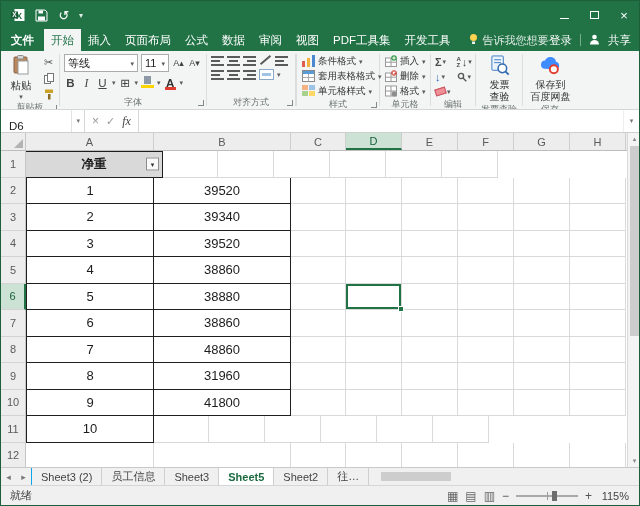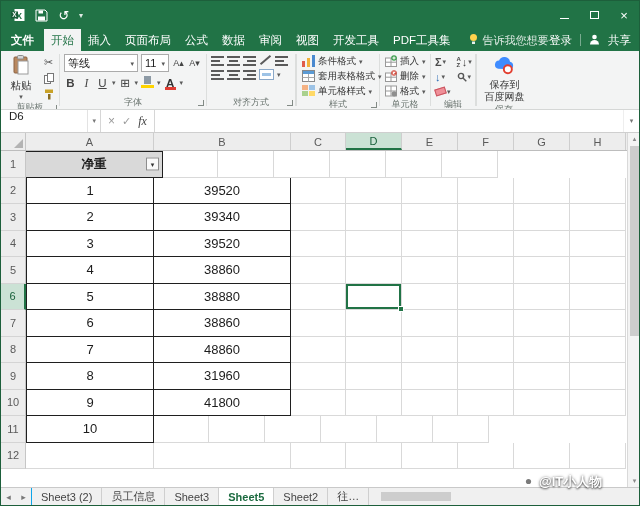--- a/index.html
+++ b/index.html
@@ -69,21 +69,21 @@
   .minigrid{display:grid;grid-template-columns:auto auto;gap:2px 6px;align-content:start;padding-top:1px}
   .mg{display:flex;align-items:center;gap:1px;height:13px;font-size:11px;color:#444}
   .sigma{font-weight:bold;color:#4a4a4a}
   .filldown{color:#2b6cb5;font-weight:bold}
   .eraser{width:11px;height:7px;background:#ef8f98;border:1px solid #c9545f;transform:rotate(-18deg)}
   .azic{display:flex;flex-direction:column;font-size:6px;line-height:6px;color:#444;font-weight:bold}
   .bigbtn2{display:flex;flex-direction:column;align-items:center;width:44px;font-size:10px;color:#333;line-height:12px;padding-top:1px}
 
   
   .fbar{height:23px;background:#fff;border-bottom:1px solid #cfcfcf;display:flex;align-items:stretch;flex:0 0 auto}
-  .namebox{width:100px;display:flex;align-items:flex-start;justify-content:space-between;padding:0 4px 0 8px;border-right:1px solid #d6d6d6;font-size:11.5px;color:#222}
+  .namebox{width:84px;display:flex;align-items:flex-end;justify-content:space-between;padding:0 4px 0 8px;border-right:1px solid #d6d6d6;font-size:11.5px;color:#222}
   .nb-caret{font-size:7px;color:#777;border-left:1px solid #e3e3e3;padding-left:4px;height:100%;display:flex;align-items:center}
   .fb-btns{display:flex;align-items:center;gap:7px;padding:0 7px;border-right:1px solid #d6d6d6;color:#9a9a9a}
   .fb-x{font-size:12px}
   .fb-ok{font-size:11px}
   .fb-fx{font-family:"Liberation Serif",serif;font-style:italic;color:#444;font-size:12px}
   .fb-input{flex:1;display:flex;align-items:center;padding:0 6px;font-size:12px}
   .fb-exp{width:16px;display:flex;align-items:center;justify-content:center;font-size:7px;color:#777;border-left:1px solid #eee}
 
   
   .sheet-wrap{flex:1;display:flex;overflow:hidden;background:#fff}
@@ -172,22 +172,22 @@
   <div class="tabrow">
     <div class="rtab file">文件</div>
     <div style="display:flex">
         <div class="rtab active">开始</div>
         <div class="rtab">插入</div>
         <div class="rtab">页面布局</div>
         <div class="rtab">公式</div>
         <div class="rtab">数据</div>
         <div class="rtab">审阅</div>
         <div class="rtab">视图</div>
+        <div class="rtab">PDF工具集</div>
         <div class="rtab">开发工具</div>
-        <div class="rtab">PDF工具集</div>
       </div>
     <div class="tellme">
       <span>
         <svg width="11" height="12" viewBox="0 0 11 12">
             <circle cx="5.5" cy="4.5" r="3.5" fill="#ffd34d"></circle>
             <rect x="4" y="8.5" width="3" height="2.5" fill="#e8f1ec"></rect>
           </svg>
       </span>
       <span>告诉我您想要做什么...</span>
     </div>
@@ -418,20 +418,40 @@
               <span class="caret">▾</span>
             </span>
         </div>
       </div>
       <div class="rg-label">
           <span>编辑</span>
         </div>
     </div>
     <div class="rg-sep"></div>
 
+    <div class="rgroup" style="width:46px">
+      <div class="rg-body" style="justify-content:center">
+        <div class="bigbtn2">
+          <span>
+            <svg width="21" height="21" viewBox="0 0 22 22">
+                <rect x="3" y="1" width="12" height="15" rx="1" fill="#eaf2fb" stroke="#3b78c3"></rect>
+                <line x1="5.5" y1="5" x2="12.5" y2="5" stroke="#3b78c3"></line>
+                <line x1="5.5" y1="8" x2="12.5" y2="8" stroke="#3b78c3"></line>
+                <circle cx="14" cy="14" r="4.5" fill="#fff" stroke="#2f6cb3" stroke-width="1.6"></circle>
+                <line x1="17.2" y1="17.2" x2="20.6" y2="20.6" stroke="#2f6cb3" stroke-width="2"></line>
+              </svg>
+          </span>
+          <span>发票</span>
+          <span>查验</span>
+        </div>
+      </div>
+      <div class="rg-label">
+          <span>发票查验</span>
+        </div>
+    </div>
     <div class="rg-sep"></div>
 
     <div class="rgroup" style="width:54px">
       <div class="rg-body" style="justify-content:flex-end">
         <div class="bigbtn2" style="width:52px">
           <span>
             <svg width="21" height="21" viewBox="0 0 22 22">
                 <path d="M4.5 14.5a4.4 4.4 0 0 1 .8-8.7A6 6 0 0 1 16.8 7.2 4 4 0 0 1 17 15z" fill="#3f8cff"></path>
                 <circle cx="14.5" cy="15" r="4.2" fill="#fff" stroke="#e23d2e" stroke-width="2"></circle>
               </svg>
@@ -627,25 +647,30 @@
         <div class="stab">Sheet3</div>
         <div class="stab active">Sheet5</div>
         <div class="stab">Sheet2</div>
         <div class="stab">往…</div>
       </div>
     <div class="hscroll">
         <div class="hthumb"></div>
       </div>
   </div>
 
-
-  <div class="watermark">
-    <span>
-      <svg width="15" height="13" viewBox="0 0 15 13">
-          <rect x="0.8" y="2.8" width="13.4" height="9.4" rx="2" fill="#fff"></rect>
-          <rect x="5" y="0.8" width="5" height="2.4" rx="1" fill="#fff"></rect>
-          <circle cx="7.5" cy="7.5" r="2.6" fill="#7a7a7a"></circle>
-        </svg>
-    </span>
-    <span>@IT小人物</span>
+  <div class="statusbar">
+    <span class="sb-ready">就绪</span>
+    <div class="sb-right">
+      <span class="vic">▦</span>
+      <span class="vic">▤</span>
+      <span class="vic">▥</span>
+      <span class="zsign">−</span>
+      <div class="ztrack">
+          <span class="ztick"></span>
+          <span class="zthumb"></span>
+        </div>
+      <span class="zsign">+</span>
+      <span class="zlevel">115%</span>
+    </div>
   </div>
 
+
 </div>
 
 </body></html>

